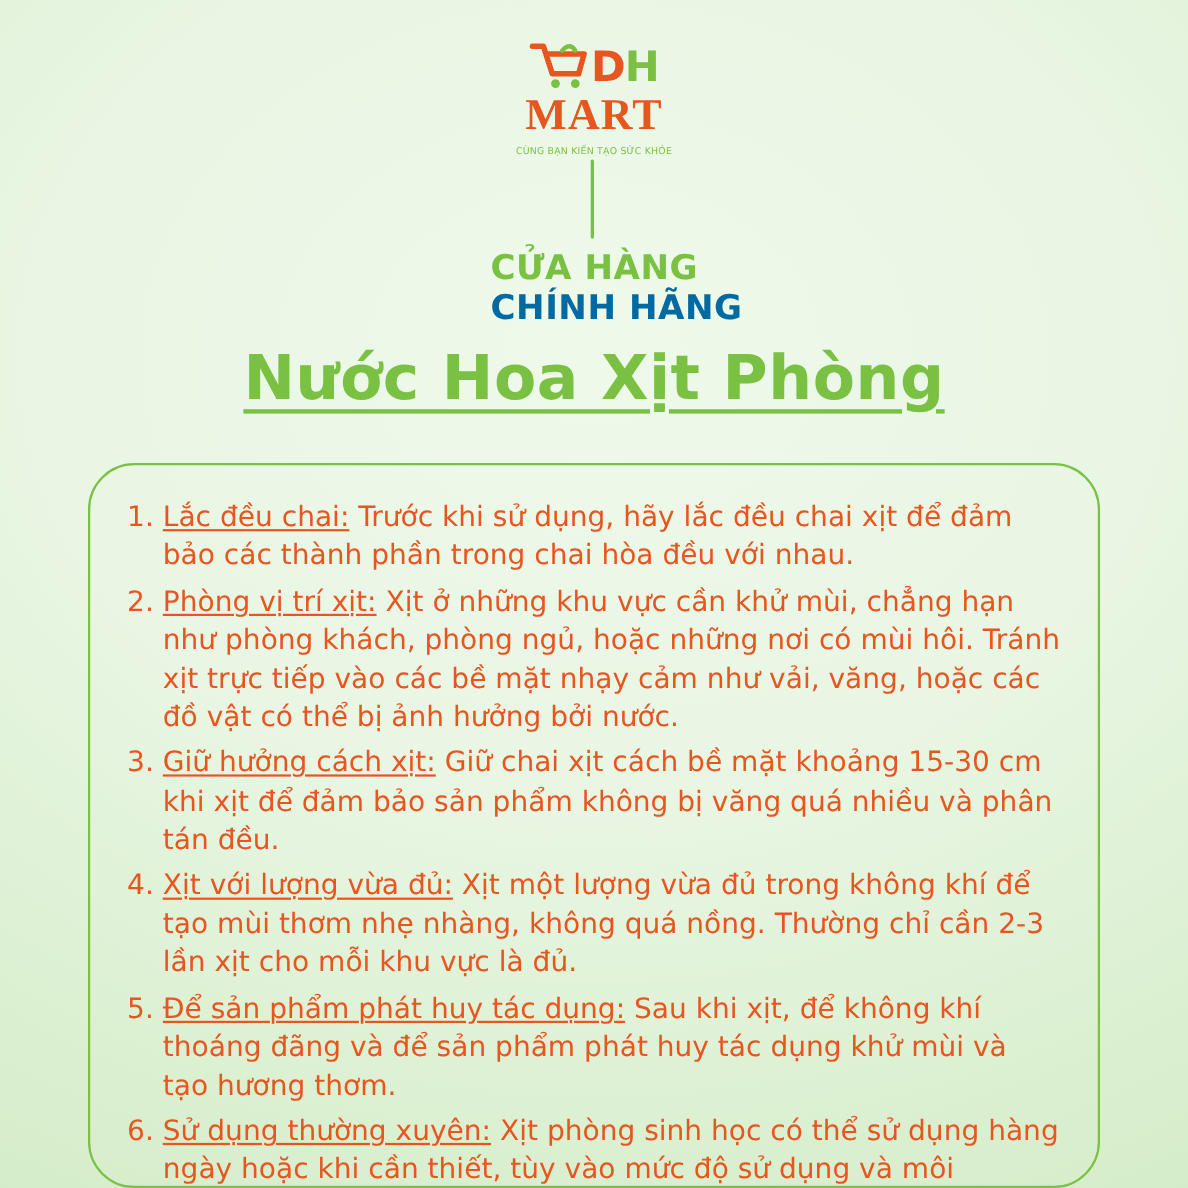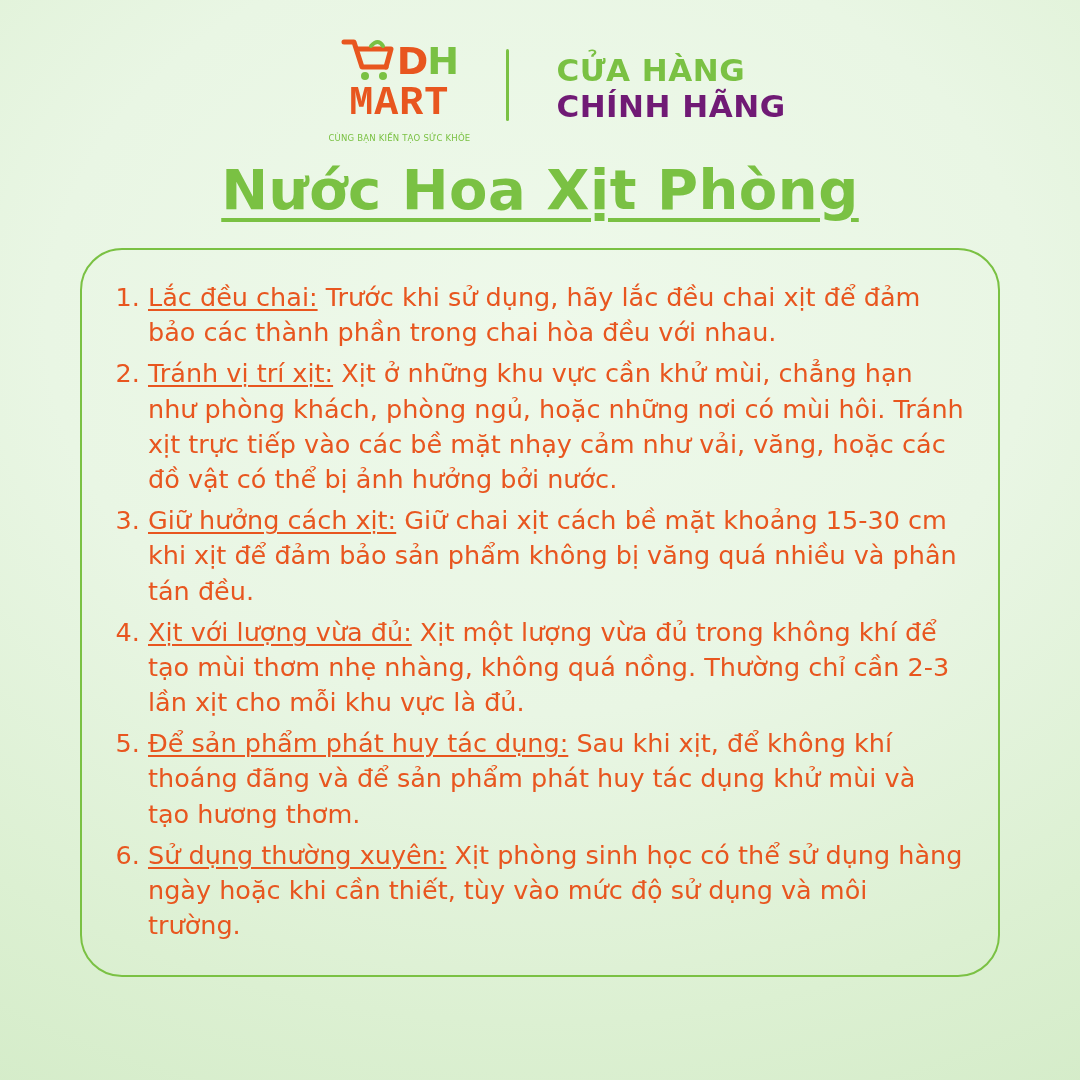--- a/index.html
+++ b/index.html
@@ -23,20 +23,21 @@
     align-items: center;
   }
 
   
   .header {
     margin-top: 34px;
     display: flex;
     align-items: center;
     justify-content: center;
     gap: 2px;
+    flex-direction: column;
   }
 
   .logo-block {
     display: flex;
     flex-direction: column;
     align-items: center;
     width: 210px;
   }
   .logo-top {
     display: flex;
@@ -55,21 +56,21 @@
     font-size: 38px;
     letter-spacing: -1px;
     line-height: 1;
     color: #e8561f;
     position: relative;
     top: -2px;
   }
   .logo-letters .d { color: #e8561f; }
   .logo-letters .h { color: #7ac143; }
   .logo-mart {
-    font-family: Liberation Mono, monospace;
+    font-family: Liberation Serif, serif;
     font-weight: bold;
     font-size: 40px;
     letter-spacing: 1px;
     color: #e8561f;
     line-height: 1;
     margin-top: 2px;
   }
   .logo-tagline {
     font-size: 8.5px;
     color: #7ac143;
@@ -93,21 +94,21 @@
     line-height: 1.15;
     margin-left: 41px;
   }
   .header-text .line1,
   .header-text .line2 {
     font-weight: bold;
     font-size: 31px;
     letter-spacing: .5px;
   }
   .header-text .line1 { color: #7ac143; }
-  .header-text .line2 { color: #701a75; }
+  .header-text .line2 { color: #0369a1; }
 
   
   .title-main {
     margin-top: 22px;
     font-weight: bold;
     font-size: 62px;
     color: #e8561f;
     text-decoration: underline;
     text-decoration-thickness: 4px;
     text-underline-offset: 9px;
@@ -121,21 +122,21 @@
     color: #7ac143;
     text-decoration: underline;
     text-decoration-thickness: 4px;
     text-underline-offset: 9px;
     letter-spacing: .5px;
     text-align: left;
   }
 
   
   .content-box {
-    margin-top: 26px;
+    margin-top: 44px;
     width: 920px;
     min-height: 648px;
     border: 2px solid #7ac143;
     border-radius: 42px;
     box-sizing: border-box;
     padding: 30px 34px 26px 30px;
   }
 
   ol.steps {
     margin: 0;
@@ -194,21 +195,21 @@
   </div>
 
   <div class="title-sub">Nước Hoa Xịt Phòng</div>
 
   <div class="content-box">
     <ol class="steps">
       <li>
         <span class="step-label">Lắc đều chai:</span><span class="step-text"> Trước khi sử dụng, hãy lắc đều chai xịt để đảm bảo các thành phần trong chai hòa đều với nhau.</span>
       </li>
       <li>
-        <span class="step-label">Tránh vị trí xịt:</span><span class="step-text"> Xịt ở những khu vực cần khử mùi, chẳng hạn như phòng khách, phòng ngủ, hoặc những nơi có mùi hôi. Tránh xịt trực tiếp vào các bề mặt nhạy cảm như vải, văng, hoặc các đồ vật có thể bị ảnh hưởng bởi nước.</span>
+        <span class="step-label">Phòng vị trí xịt:</span><span class="step-text"> Xịt ở những khu vực cần khử mùi, chẳng hạn như phòng khách, phòng ngủ, hoặc những nơi có mùi hôi. Tránh xịt trực tiếp vào các bề mặt nhạy cảm như vải, văng, hoặc các đồ vật có thể bị ảnh hưởng bởi nước.</span>
       </li>
       <li>
         <span class="step-label">Giữ hưởng cách xịt:</span><span class="step-text"> Giữ chai xịt cách bề mặt khoảng 15-30 cm khi xịt để đảm bảo sản phẩm không bị văng quá nhiều và phân tán đều.</span>
       </li>
       <li>
         <span class="step-label">Xịt với lượng vừa đủ:</span><span class="step-text"> Xịt một lượng vừa đủ trong không khí để tạo mùi thơm nhẹ nhàng, không quá nồng. Thường chỉ cần 2-3 lần xịt cho mỗi khu vực là đủ.</span>
       </li>
       <li>
         <span class="step-label">Để sản phẩm phát huy tác dụng:</span><span class="step-text"> Sau khi xịt, để không khí thoáng đãng và để sản phẩm phát huy tác dụng khử mùi và tạo hương thơm.</span>
       </li>

